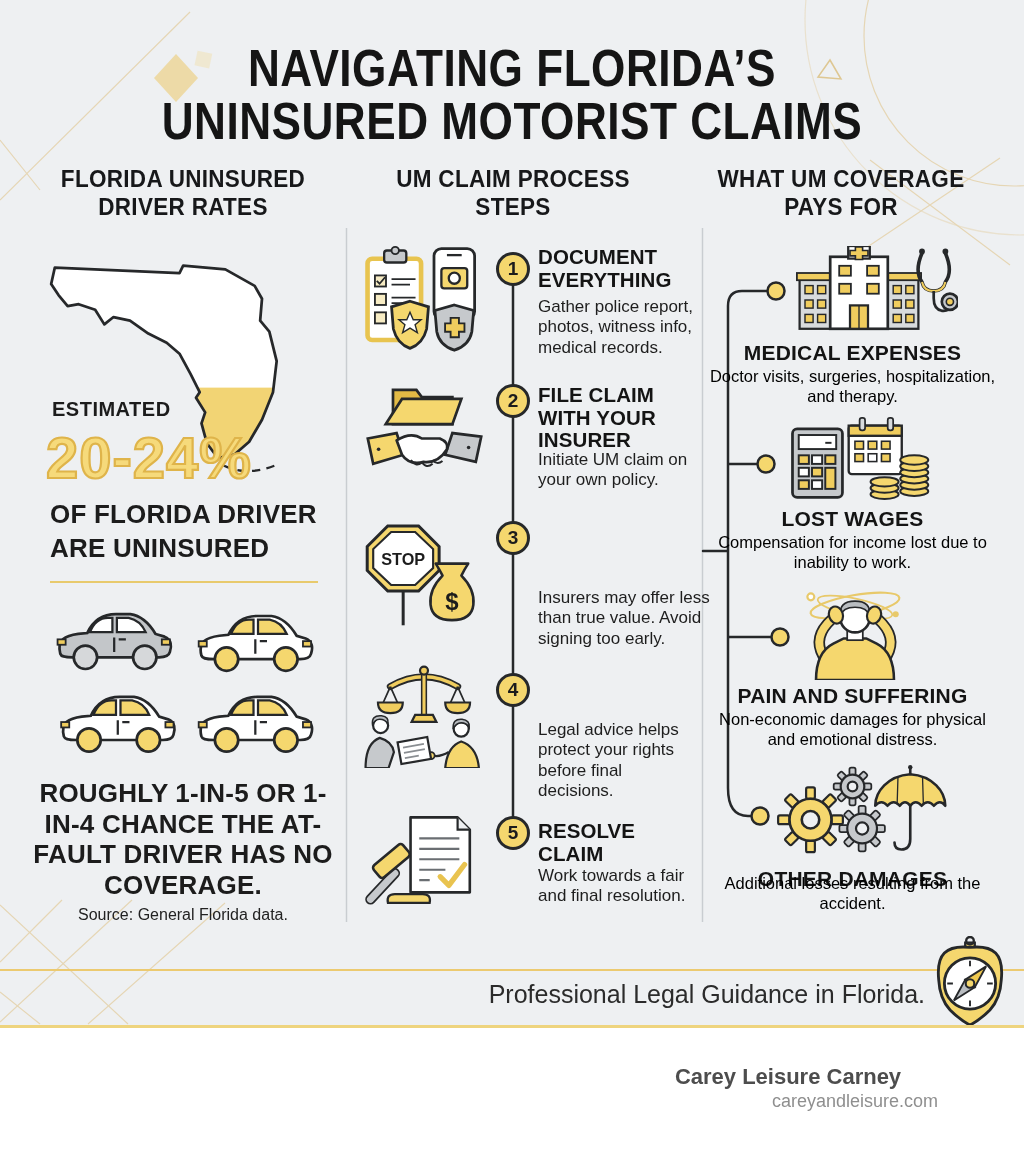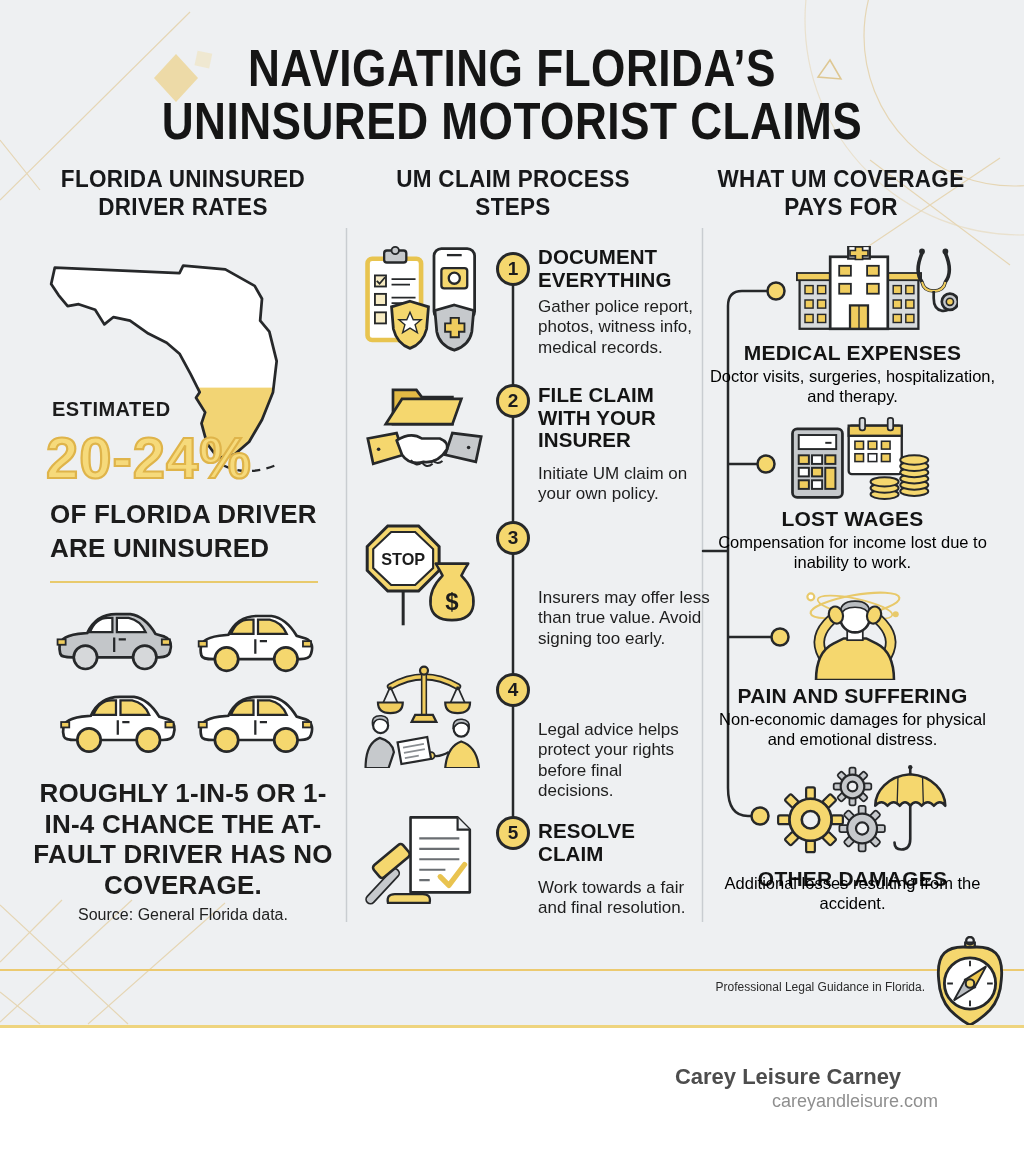--- a/index.html
+++ b/index.html
@@ -31,21 +31,21 @@
   .source{left:28px;top:906px;width:310px;text-align:center;font-size:16px;color:#222;}
   .step-num{
     width:34px;height:34px;border-radius:50%;background:#f5d76e;border:3px solid #26282a;
     box-sizing:border-box;text-align:center;font-weight:700;font-size:19px;line-height:28px;color:#1c1c1c;
     left:496px;
   }
   .step-title{left:538px;font-size:20.5px;font-weight:700;line-height:1.1;letter-spacing:0.1px;color:#141414;}
   .step-desc{left:538px;font-size:17px;line-height:1.2;color:#1e1e1e;}
   .pay-title{left:705px;width:295px;text-align:center;font-size:21px;font-weight:700;letter-spacing:0.2px;color:#141414;}
   .pay-desc{left:705px;width:295px;text-align:center;font-size:16.5px;line-height:1.22;color:#000000;}
-  .tagline{top:980px;right:99px;font-size:12px;color:#2b2b2b;}
+  .tagline{top:980px;right:99px;font-size:25px;color:#2b2b2b;}
   .gold-line-a{left:0;top:969px;width:1024px;height:2px;background:#ecca70;}
   .gold-line-b{left:0;top:1025px;width:1024px;height:3px;background:#eed47e;}
   .footer-white{left:0;top:1028px;width:1024px;height:126px;background:#ffffff;}
   .company{left:638px;top:1064px;width:300px;text-align:center;font-size:22px;font-weight:700;color:#4d4d4d;}
   .website{left:638px;top:1091px;width:300px;text-align:right;font-size:18px;color:#8f8f8f;}
 </style>
 </head>
 <body>
 
 <div id="canvas">
@@ -212,28 +212,28 @@
   <div class="abs step-num" style="top:252px;">1</div>
   <div class="abs step-num" style="top:384px;">2</div>
   <div class="abs step-num" style="top:521px;">3</div>
   <div class="abs step-num" style="top:673px;">4</div>
   <div class="abs step-num" style="top:816px;">5</div>
 
   <div class="abs step-title" style="top:246px;width:155px;">DOCUMENT EVERYTHING</div>
   <div class="abs step-desc" style="top:297px;width:168px;">Gather police report, photos, witness info, medical records.</div>
 
   <div class="abs step-title" style="top:384px;width:135px;">FILE CLAIM WITH YOUR INSURER</div>
-  <div class="abs step-desc" style="top:464px;width:160px;">Initiate UM claim on your own policy.</div>
+  <div class="abs step-desc" style="top:450px;width:160px;">Initiate UM claim on your own policy.</div>
 
   <div class="abs step-desc" style="top:588px;width:178px;">Insurers may offer less than true value. Avoid signing too early.</div>
 
   <div class="abs step-desc" style="top:720px;width:162px;">Legal advice helps protect your rights before final decisions.</div>
 
   <div class="abs step-title" style="top:820px;width:115px;">RESOLVE CLAIM</div>
-  <div class="abs step-desc" style="top:866px;width:178px;margin-top:12px;">Work towards a fair and final resolution.</div>
+  <div class="abs step-desc" style="top:866px;width:178px;">Work towards a fair and final resolution.</div>
 
   <div class="abs col-header" style="left:691px;top:166px;width:300px;">WHAT UM COVERAGE PAYS FOR</div>
 
   <svg class="abs" style="left:778px;top:246px;" width="180" height="90" viewBox="0 0 200 100">
     <rect x="24" y="36" width="34" height="56" fill="#d8dbdd" stroke="#26282a" stroke-width="2.5"></rect>
     <rect x="122" y="36" width="34" height="56" fill="#d8dbdd" stroke="#26282a" stroke-width="2.5"></rect>
     <rect x="21" y="30" width="39" height="8" fill="#f0cd5e" stroke="#26282a" stroke-width="2"></rect>
     <rect x="120" y="30" width="39" height="8" fill="#f0cd5e" stroke="#26282a" stroke-width="2"></rect>
     <rect x="58" y="12" width="64" height="80" fill="#ffffff" stroke="#26282a" stroke-width="3"></rect>
     <rect x="78" y="0" width="24" height="14" fill="#ffffff" stroke="#26282a" stroke-width="2.5"></rect>

